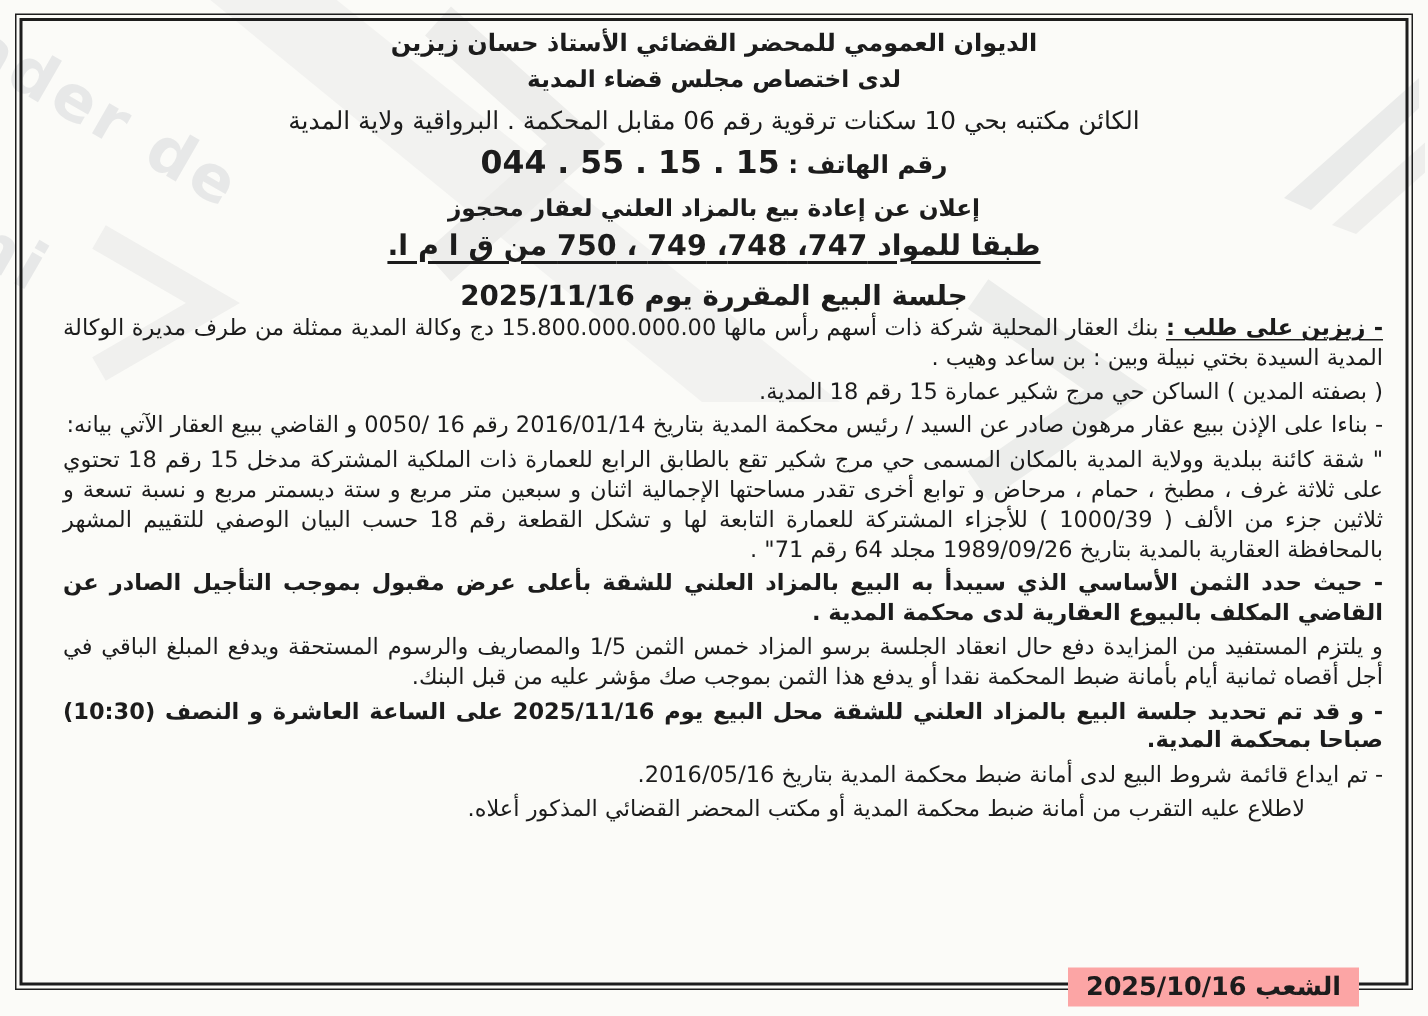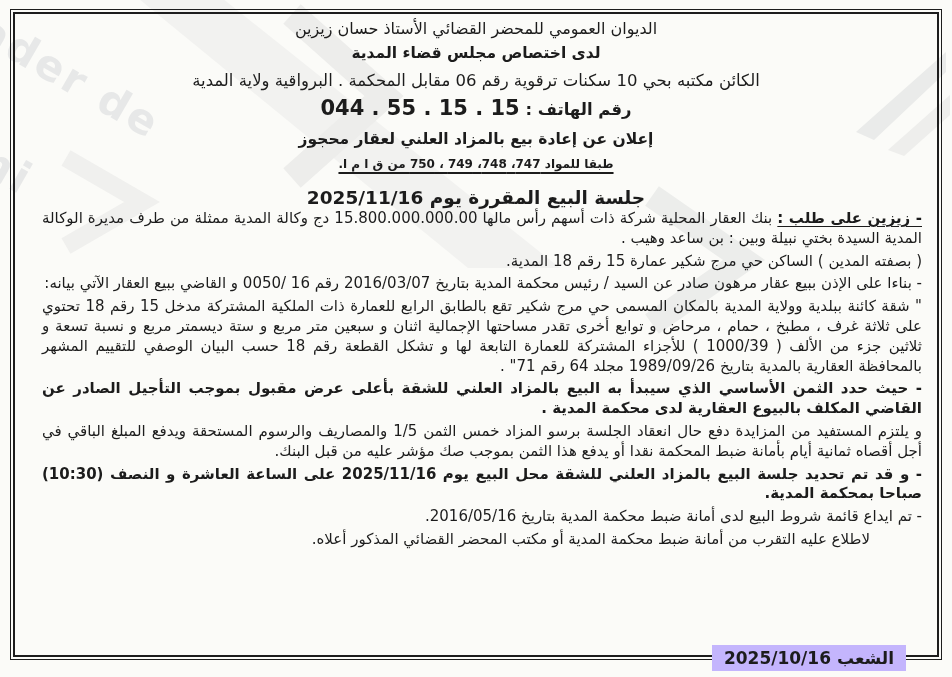--- a/index.html
+++ b/index.html
@@ -20,43 +20,43 @@
     border:2.5px solid #1d1d1d;
     outline:1.5px solid #1d1d1d;
     outline-offset:2.5px;
     z-index:1;
   }
   .content { position:absolute; left:16px; right:16px; top:14px; z-index:2; }
 
   .header { text-align:center; padding-top:4px; }
   .u { text-decoration:underline; text-underline-offset:4px; text-decoration-thickness:1.5px; }
   .h-republic { font-size:21px; font-weight:bold; line-height:26px; margin:0 0 5px; }
-  .h-office   { font-size:16px; font-weight:normal; line-height:21px; margin:0 0 4px;text-align:center; }
+  .h-office   { font-size:16px; font-weight:bold; line-height:21px; margin:0 0 4px;text-align:center; }
   .h-juris    { font-size:15.5px; font-weight:bold; line-height:20px; margin:0 0 7px; }
   .h-address  { font-size:16.5px; font-weight:normal; line-height:22px; margin:0 0 4px; }
   .h-phone    { font-size:16.5px; font-weight:bold; line-height:24px; margin:0 0 7px; }
   .phone-num  { font-size:21px; letter-spacing:1px; }
   .h-announce { font-size:15.5px; font-weight:bold; line-height:20px; margin:0 0 4px; }
-  .h-legal    { font-size:12px; font-weight:bold; line-height:22px; margin:0 0 11px; }
+  .h-legal    { font-size:19px; font-weight:bold; line-height:22px; margin:0 0 11px; }
   .h-session  { font-size:18.5px; font-weight:bold; line-height:23px; margin:0; }
   .h-session-sub { font-size:17.5px; font-weight:bold; line-height:23px; margin:0 0 9px; }
 
   .doc-body { padding:0 14px 0 26px; }
   .doc-body p {
     font-size:15px; line-height:19.8px;
     margin:0 0 3px;
     text-align:justify;
   }
   .doc-body p.b { font-weight:bold; }
   .lead { font-weight:bold; text-decoration:underline; text-underline-offset:3px; }
   .indent { padding-right:52px; }
 
   .newspaper-footer {
     position:absolute; right:46px; bottom:6px; z-index:3;
-    background:#c4b5fd;
+    background:#fca5a5;
     padding:1px 12px;
     font-size:17px; font-weight:bold; line-height:24px;
   }
 </style>
 </head>
 <body>
 
 <svg class="watermark-layer" width="952" height="677" viewBox="0 0 952 677" xmlns="http://www.w3.org/2000/svg">
   <polygon points="128,-10 212,-10 560,268 468,268" fill="#f2f2f0"></polygon>
   <polygon points="856,132 946,52 946,72 874,140" fill="#eaebea"></polygon>
@@ -80,21 +80,21 @@
       <span class="phone-num" dir="ltr">044 . 55 . 15 . 15</span>
     </div>
     <div class="h-announce">إعلان عن إعادة بيع بالمزاد العلني لعقار محجوز</div>
     <div class="h-legal u">طبقا للمواد 747، 748، 749 ، 750 من ق ا م ا.</div>
     <div class="h-session">جلسة البيع المقررة يوم 2025/11/16</div>
   </div>
 
   <div class="doc-body">
     <p><span class="lead">- زيزين على طلب :</span><span> بنك العقار المحلية شركة ذات أسهم رأس مالها 15.800.000.000.00 دج وكالة المدية ممثلة من طرف مديرة الوكالة المدية السيدة بختي نبيلة وبين : بن ساعد وهيب .</span></p>
     <p>( بصفته المدين ) الساكن حي مرج شكير عمارة 15 رقم 18 المدية.</p>
-    <p>- بناءا على الإذن ببيع عقار مرهون صادر عن السيد / رئيس محكمة المدية بتاريخ 2016/03/07 رقم ‪0050/ 16‬ و القاضي ببيع العقار الآتي بيانه:</p>
+    <p>- بناءا على الإذن ببيع عقار مرهون صادر عن السيد / رئيس محكمة المدية بتاريخ 2016/01/14 رقم ‪0050/ 16‬ و القاضي ببيع العقار الآتي بيانه:</p>
     <p>" شقة كائنة ببلدية وولاية المدية بالمكان المسمى حي مرج شكير تقع بالطابق الرابع للعمارة ذات الملكية المشتركة مدخل 15 رقم 18 تحتوي على ثلاثة غرف ، مطبخ ، حمام ، مرحاض و توابع أخرى تقدر مساحتها الإجمالية اثنان و سبعين متر مربع و ستة ديسمتر مربع و نسبة تسعة و ثلاثين جزء من الألف ( 1000/39 ) للأجزاء المشتركة للعمارة التابعة لها و تشكل القطعة رقم 18 حسب البيان الوصفي للتقييم المشهر بالمحافظة العقارية بالمدية بتاريخ 1989/09/26 مجلد 64 رقم 71" .</p>
     <p class="b">- حيث حدد الثمن الأساسي الذي سيبدأ به البيع بالمزاد العلني للشقة بأعلى عرض مقبول بموجب التأجيل الصادر عن القاضي المكلف بالبيوع العقارية لدى محكمة المدية .</p>
     <p>و يلتزم المستفيد من المزايدة دفع حال انعقاد الجلسة برسو المزاد خمس الثمن 1/5 والمصاريف والرسوم المستحقة ويدفع المبلغ الباقي في أجل أقصاه ثمانية أيام بأمانة ضبط المحكمة نقدا أو يدفع هذا الثمن بموجب صك مؤشر عليه من قبل البنك.</p>
     <p class="b">- و قد تم تحديد جلسة البيع بالمزاد العلني للشقة محل البيع يوم 2025/11/16 على الساعة العاشرة و النصف (10:30) صباحا بمحكمة المدية.</p>
     <p>- تم ايداع قائمة شروط البيع لدى أمانة ضبط محكمة المدية بتاريخ 2016/05/16.</p>
     <p class="indent">لاطلاع عليه التقرب من أمانة ضبط محكمة المدية أو مكتب المحضر القضائي المذكور أعلاه.</p>
   </div>
 </div>
 
 <div class="newspaper-footer">الشعب 2025/10/16</div>

